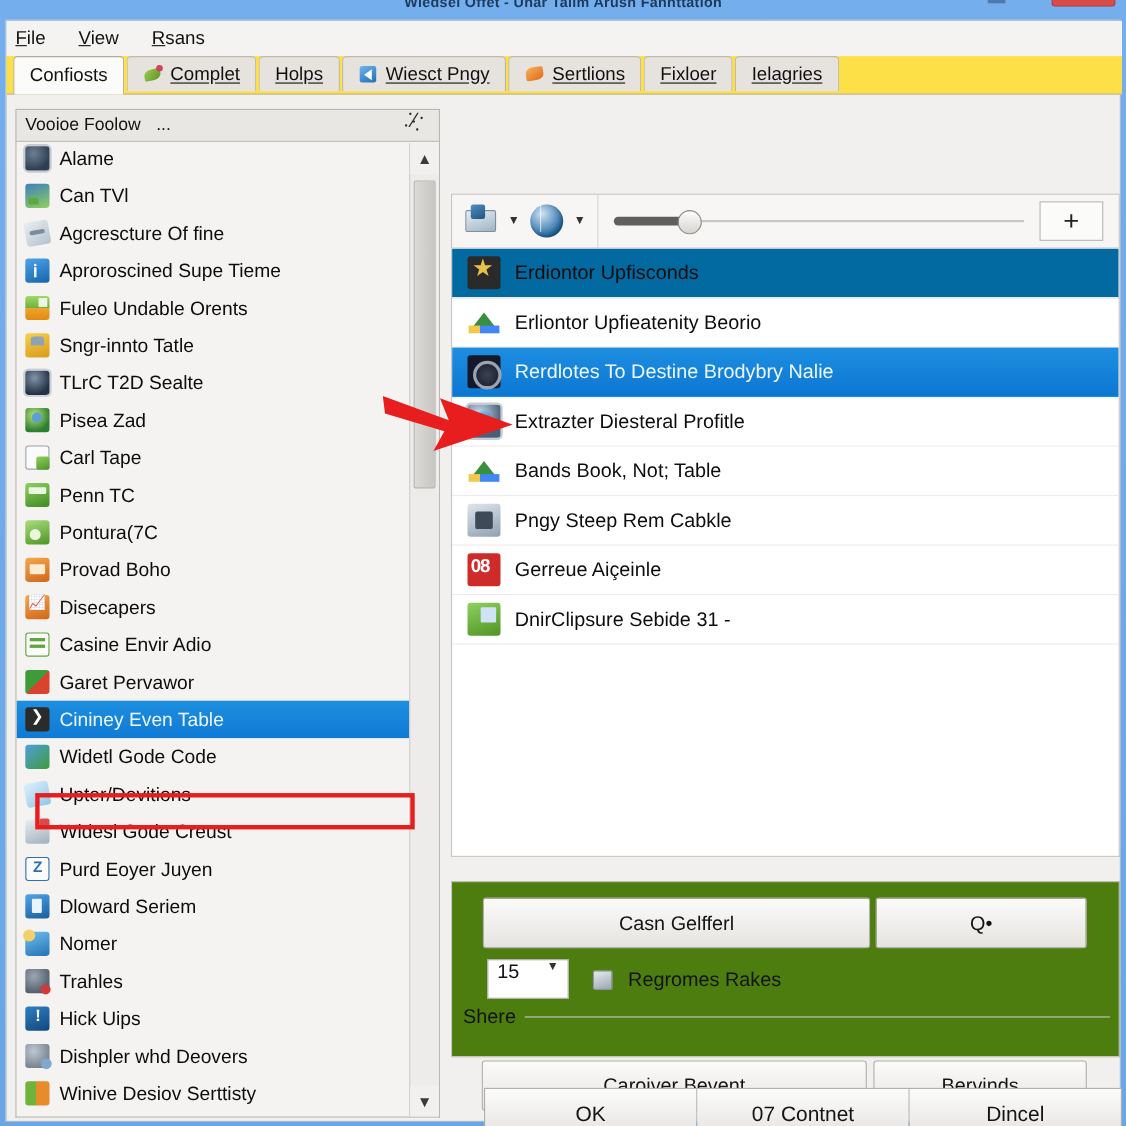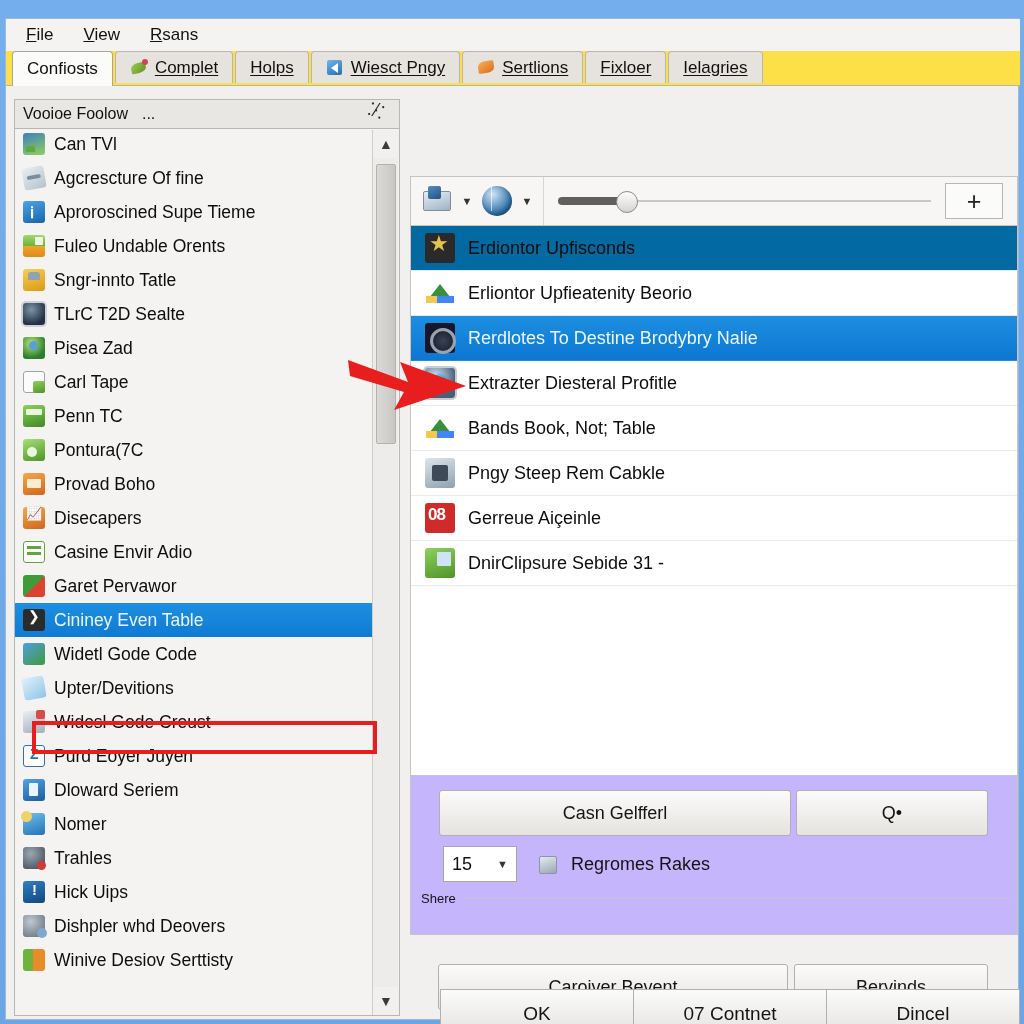--- a/index.html
+++ b/index.html
@@ -64,21 +64,21 @@
   }
 
   
   #menubar {
     position: absolute;
     left: 0; top: 0;
     width: 1014px; height: 32px;
     background: #f4f3f1;
     display: flex;
     align-items: center;
-    padding-left: 18px;
+    padding-left: 6px;
     gap: 26px;
   }
   .menu-item {
     font-size: 17px;
     color: #111;
     cursor: default;
     padding: 1px 2px;
   }
   .menu-item span.mn {
     text-decoration: underline;
@@ -474,44 +474,44 @@
   .ri-bard { background: linear-gradient(160deg,#dfe6ec,#8fa0b0); border-radius: 4px; }
   .ri-bard::after { content:""; position:absolute; left:7px; top:7px; width:16px; height:16px; background:#3e4a57; border-radius:2px; }
   .ri-gerreue { background: #cf2b2b; border-radius: 3px; }
   .ri-gerreue::after { content:"08"; position:absolute; left:3px; top:2px; color:#fff; font-size:17px; font-weight:bold; letter-spacing:-1px; }
   .ri-clipsure { background: linear-gradient(160deg,#8fd05e,#4e9426); border-radius: 3px; }
   .ri-clipsure::after { content:""; position:absolute; left:12px; top:4px; width:14px; height:14px; background:#cfe3f4; border-radius:1px; }
 
   
   #optgroup {
     position: absolute;
-    left: 0; top: 676px;
+    left: 0; top: 702px;
     width: 608px; height: 160px;
-    background: #c4b5fd;
+    background: #4d7c0f;
     border: 1px solid #c7c5c1;
   }
   .bigbtn {
     position: absolute;
     background: linear-gradient(180deg,#fbfbfa,#e5e3e0);
     border: 1px solid #b2b0ac;
     border-radius: 3px;
     display: flex; align-items: center; justify-content: center;
     font-size: 18px; color: #141414;
     cursor: default;
   }
   #btn-casn { left: 28px; top: 14px; width: 352px; height: 46px; }
   #btn-q    { left: 385px; top: 14px; width: 192px; height: 46px; }
 
   #combo15 {
     position: absolute;
     left: 32px; top: 70px;
     width: 74px; height: 36px;
     background: #fff;
     border: 1px solid #a9a7a3;
-    display: flex; align-items: center;
+    display: flex; align-items: flex-start;
     padding-left: 8px;
     font-size: 18px; color: #111;
   }
   #combo15 .cb-caret {
     margin-left: auto; margin-right: 8px;
     font-size: 11px; color: #333;
   }
   #regrow {
     position: absolute;
     left: 126px; top: 70px;
@@ -527,21 +527,21 @@
     border:1px solid #8b96a1; border-radius:2px;
   }
   #reg-label { font-size: 18px; color: #141414; }
 
   #shere-row {
     position: absolute;
     left: 10px; top: 112px;
     width: 588px; height: 20px;
     display: flex; align-items: center; gap: 8px;
   }
-  #shere-label { font-size: 13px; color: #141414; }
+  #shere-label { font-size: 18px; color: #141414; }
   #shere-line { flex: 1; height: 1px; background: #c9c7c3; }
 
   #actgroup {
     position: absolute;
     left: 0; top: 858px;
     width: 608px; height: 56px;
   }
   #btn-caroiver { position: absolute; left: 28px; top: 7px; width: 350px; height: 46px; }
   #btn-bervinds { position: absolute; left: 384px; top: 7px; width: 194px; height: 46px; }
 
@@ -561,20 +561,25 @@
     font-size: 19px; color: #141414;
     cursor: default;
   }
   .dlgbtn + .dlgbtn { border-left: none; }
 </style>
 </head>
 <body>
 
 <div id="window">
 
+  <div id="titlebar">
+    <div id="titlebar-text">Wiedsel Offet - Uhar Talim Arush Fannttation</div>
+    <div id="titlebar-min"></div>
+    <div id="titlebar-close"></div>
+  </div>
 
   <div id="client">
 
     <div id="menubar">
       <div class="menu-item"><span class="mn">F</span><span>ile</span></div>
       <div class="menu-item"><span class="mn">V</span><span>iew</span></div>
       <div class="menu-item"><span class="mn">R</span><span>sans</span></div>
     </div>
 
     <div id="tabstrip">
@@ -609,20 +614,24 @@
       <div id="leftpanel">
 
         <div id="search-bar">
           <span id="search-text">Vooioe Foolow</span>
           <span id="search-ellipsis">...</span>
           <span id="search-glyph"></span>
         </div>
 
         <div id="listbox">
           <div id="listinner">
+            <div class="lrow">
+                <span class="licon si-globe"></span>
+                <span>Alame</span>
+              </div>
             <div class="lrow">
                 <span class="licon si-photo"></span>
                 <span>Can TVl</span>
               </div>
             <div class="lrow">
                 <span class="licon si-tool"></span>
                 <span>Agcrescture Of fine</span>
               </div>
             <div class="lrow">
                 <span class="licon si-infoblue"></span>

